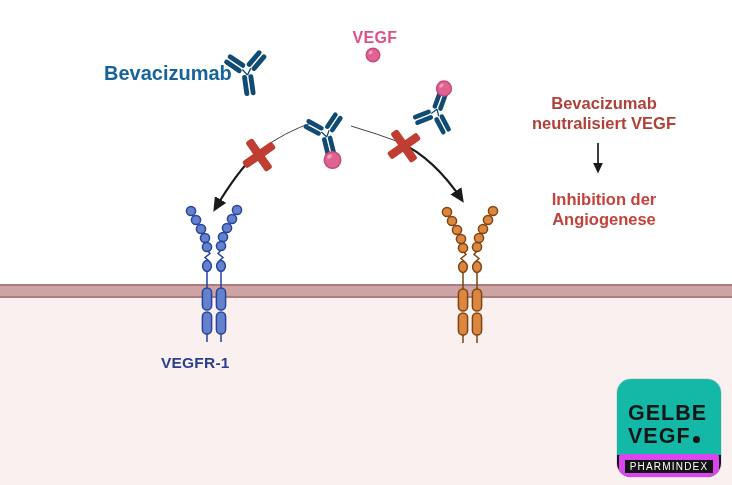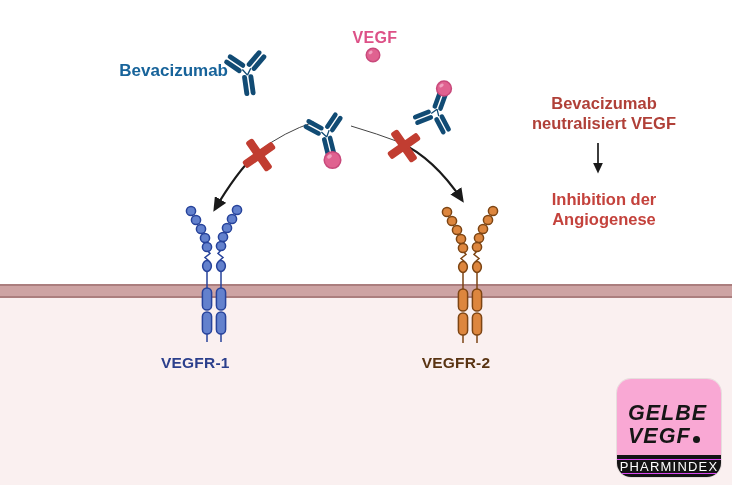--- a/index.html
+++ b/index.html
@@ -6,36 +6,36 @@
   html,body{margin:0;padding:0;background:#e9e9e9;}
   .stage{
     position:relative;width:732px;height:485px;overflow:hidden;
     background:#ffffff;font-family:"Liberation Sans",sans-serif;
   }
   .cytoplasm{position:absolute;left:0;top:298px;width:732px;height:187px;background:#faf0f0;}
   .membrane{position:absolute;left:0;top:284px;width:732px;height:14px;box-sizing:border-box;
     background:#cda3a3;border-top:2px solid #ab7e7e;border-bottom:2px solid #ab7e7e;}
   .art{position:absolute;left:0;top:0;}
   .lbl{position:absolute;font-weight:bold;line-height:1.22;}
-  .lbl-bevacizumab{left:104px;top:61px;width:124px;text-align:right;font-size:17px;color:#17639a;}
+  .lbl-bevacizumab{left:104px;top:61px;width:124px;text-align:right;font-size:20px;color:#17639a;}
   .lbl-vegf{left:345px;top:28px;width:60px;text-align:center;font-size:16px;color:#dd5187;letter-spacing:.3px;}
   .lbl-effect-top{left:512px;top:93px;width:184px;text-align:center;font-size:16.5px;color:#b04038;}
   .lbl-effect-bottom{left:512px;top:189px;width:184px;text-align:center;font-size:16.5px;color:#c4423c;}
   .lbl-vegfr1{left:161px;top:354px;width:120px;font-size:15.5px;color:#2b3f8c;letter-spacing:.2px;}
   .lbl-vegfr2{left:396px;top:354px;width:120px;text-align:center;font-size:15.5px;color:#5a3413;letter-spacing:.2px;}
   .receptor-blue{--rf:#6381cd;--rs:#27439b;}
   .receptor-orange{--rf:#dd863e;--rs:#7d4514;}
   .logo{position:absolute;left:617px;top:379px;width:104px;height:98px;border-radius:14px;
     overflow:hidden;display:flex;flex-direction:column;box-shadow:0 0 0 1px rgba(0,0,0,.08);}
-  .logo-top{flex:1;background:#f9a8d4;padding:23px 9px 0 11px;font-style:italic;}
+  .logo-top{flex:1;background:#14b8a6;padding:23px 9px 0 11px;}
   .logo-word{font-weight:bold;font-size:21.5px;letter-spacing:1px;color:#161616;line-height:1.06;
     display:block;white-space:nowrap;}
   .logo-dot{display:inline-block;width:7px;height:7px;border-radius:50%;background:#161616;margin-left:2px;}
   .logo-bar{height:22px;background:#141414;display:flex;align-items:center;justify-content:center;}
-  .logo-tagline{color:#ffffff;font-size:13px;letter-spacing:1.2px;border:1px solid #d946ef;
+  .logo-tagline{color:#ffffff;font-size:10px;letter-spacing:1.2px;border:6px solid #d946ef;
     border-radius:3px;padding:0 5px;line-height:13px;}
 </style>
 </head>
 <body>
 
 <div class="stage">
 
   <div class="cytoplasm"></div>
   <div class="membrane"></div>
 
@@ -128,21 +128,20 @@
     <use href="#receptor" class="receptor-orange" transform="translate(256,1)"></use>
 
     <path d="M598,143 L598,171" fill="none" stroke="#1a1a1a" stroke-width="1.7" marker-end="url(#arrowhead)"></path>
   </svg>
 
   <div class="lbl lbl-bevacizumab">Bevacizumab</div>
   <div class="lbl lbl-vegf">VEGF</div>
   <div class="lbl lbl-effect-bottom">Inhibition der Angiogenese</div>
   <div class="lbl lbl-effect-top">Bevacizumab neutralisiert VEGF</div>
   <div class="lbl lbl-vegfr1">VEGFR-1</div>
-  <div class="lbl lbl-vegfr2">VEGFR-2</div>
 
   <div class="logo">
     <div class="logo-top">
       <span class="logo-word">GELBE</span>
       <span class="logo-word"><span>VEGF</span><span class="logo-dot"></span></span>
     </div>
     <div class="logo-bar">
       <span class="logo-tagline">PHARMINDEX</span>
     </div>
   </div>

